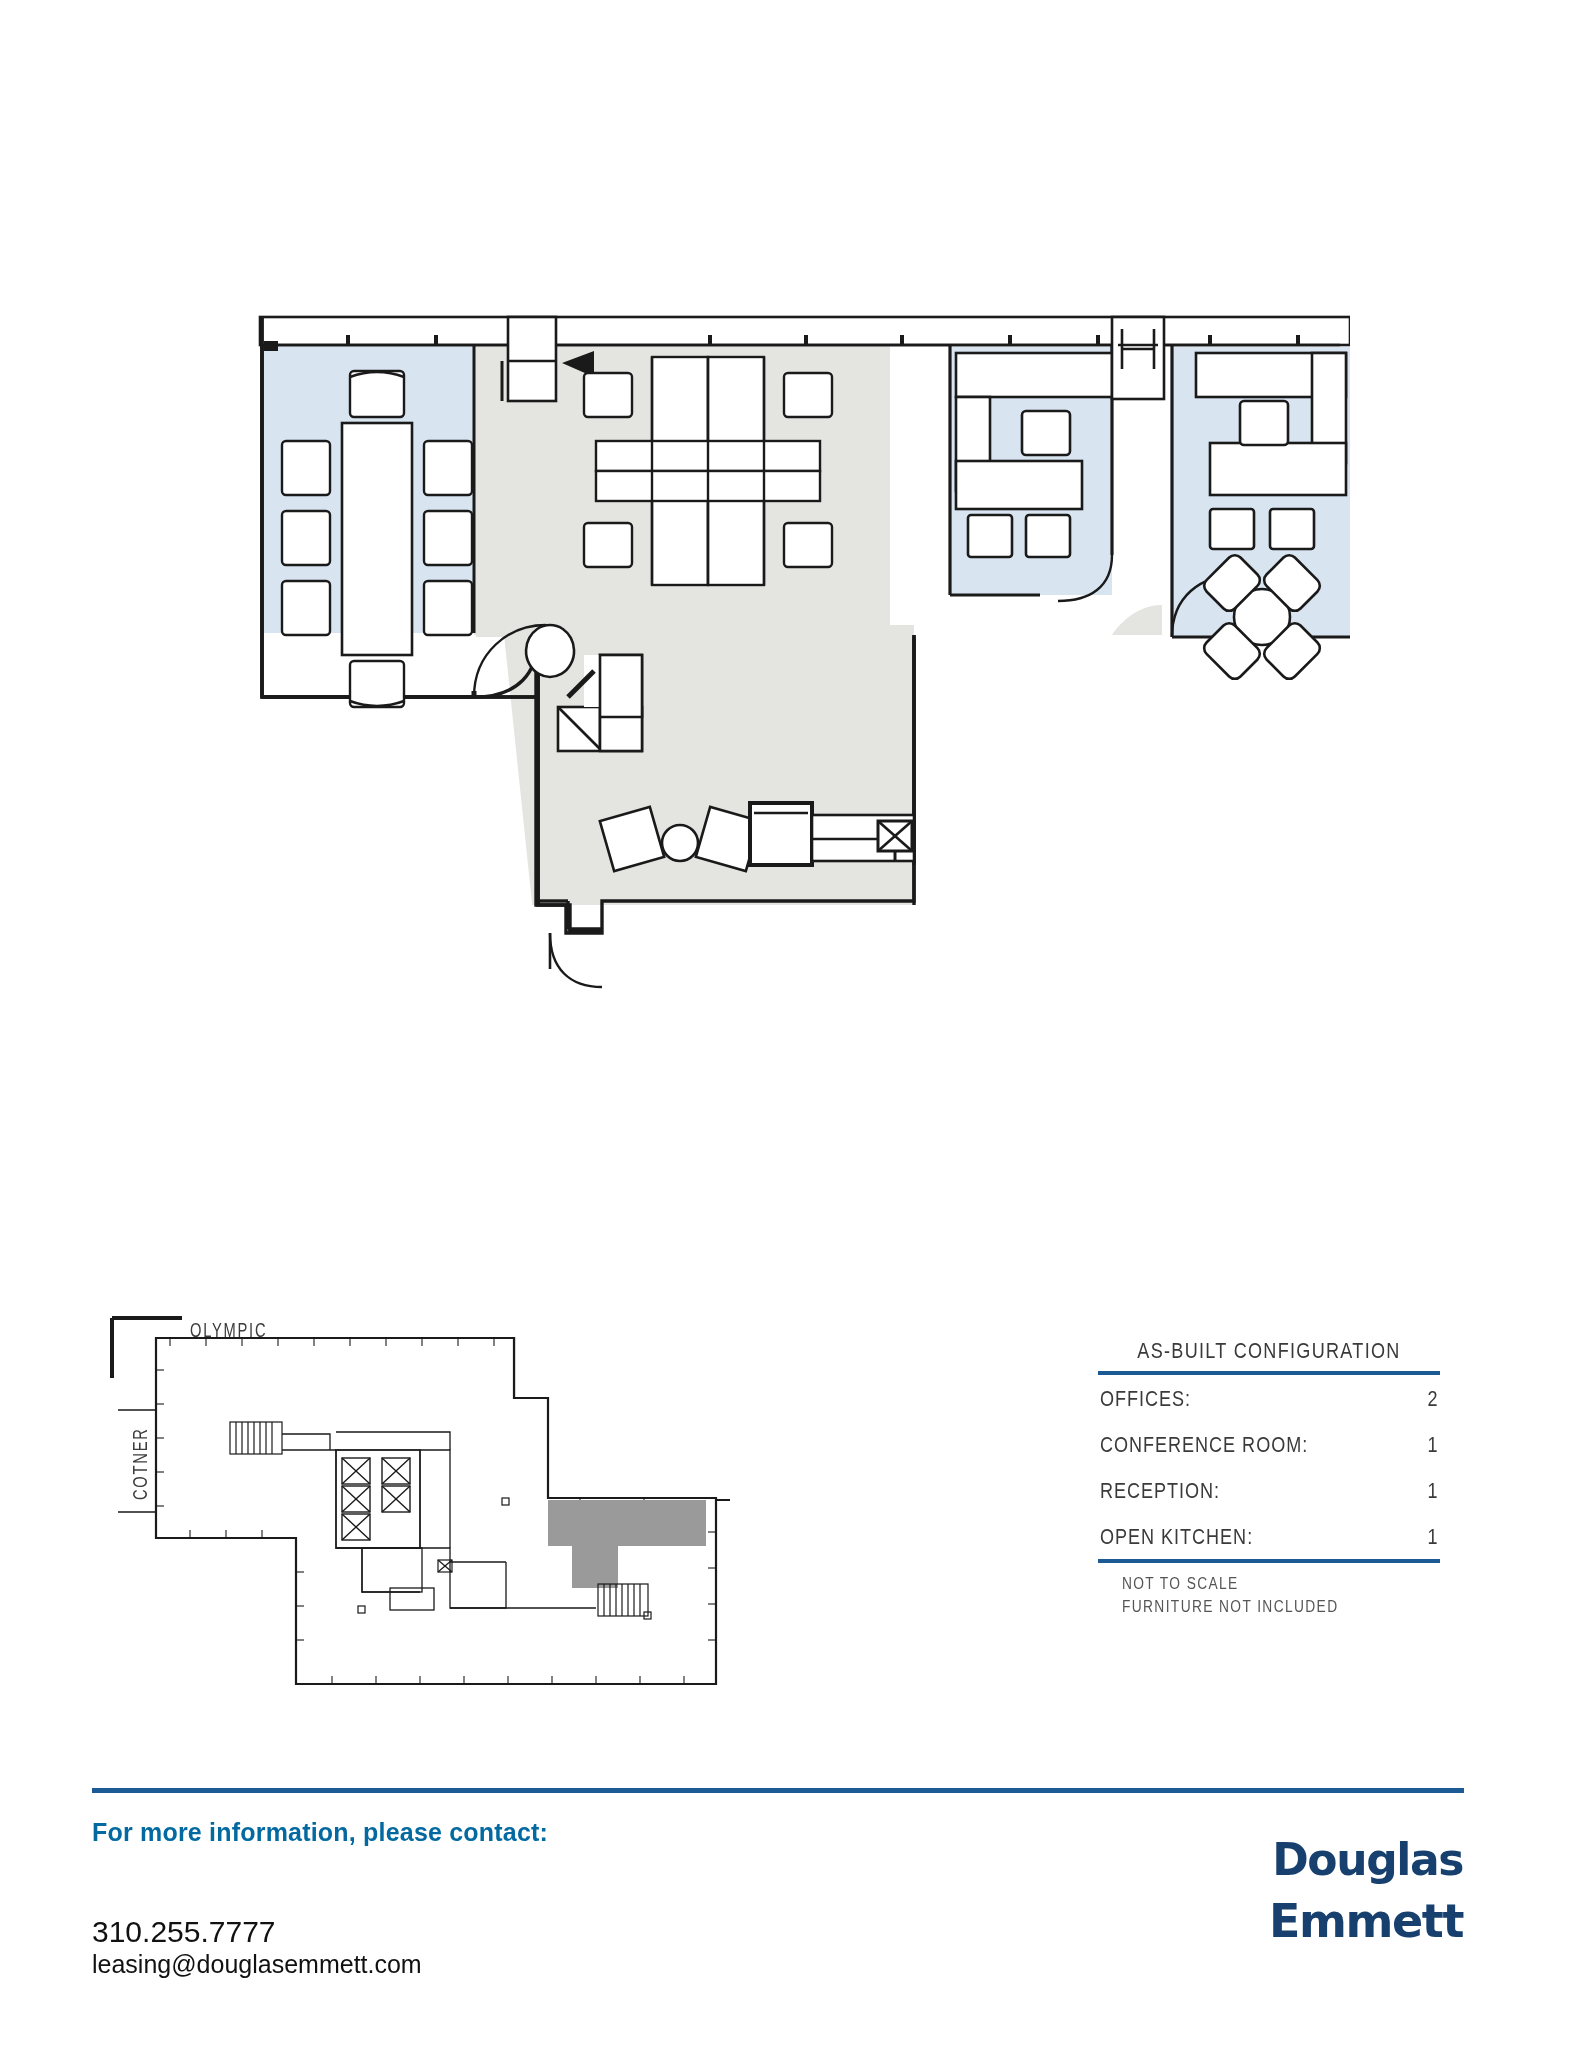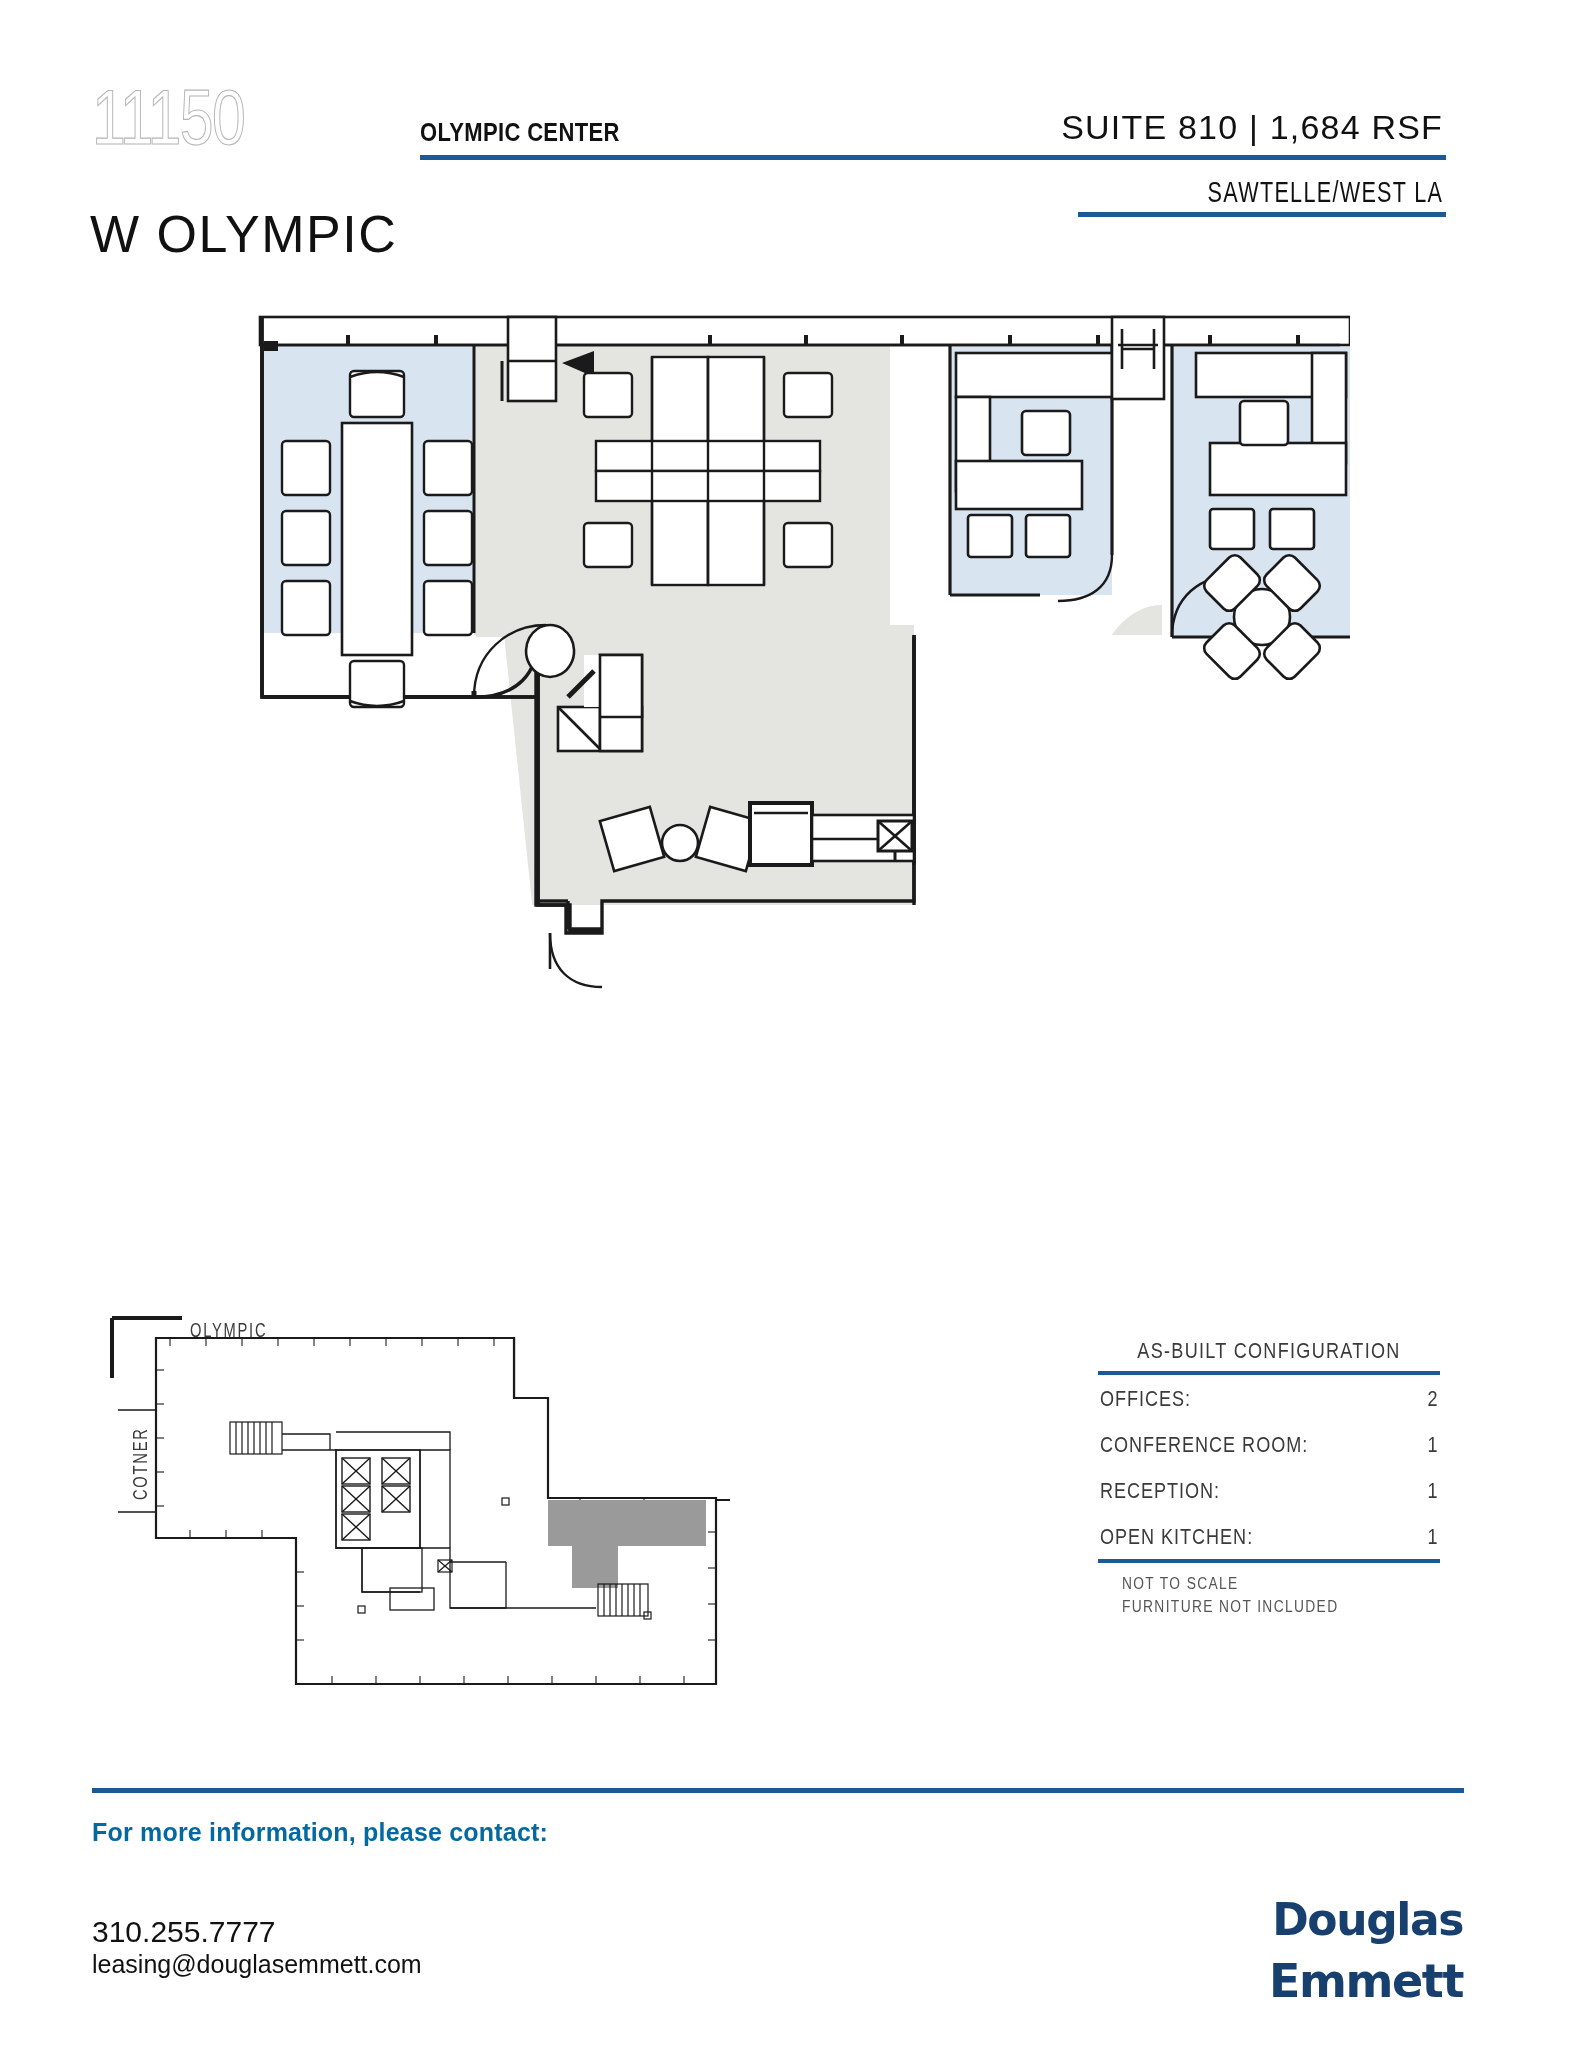--- a/index.html
+++ b/index.html
@@ -192,48 +192,39 @@
   }
   #contact-email {
     position: absolute;
     left: 92px; top: 1950px;
     font-size: 25px;
     color: #111111;
     white-space: nowrap;
   }
   #logo {
     position: absolute;
-    right: 120px; top: 1900px;
+    right: 120px; top: 1840px;
     text-align: right;
     line-height: 0.92;
   }
   #logo .l1, #logo .l2 {
     font-family: "DejaVu Sans", sans-serif;
     font-weight: 700;
     font-size: 44px;
     color: #17406e;
     letter-spacing: -1.4px;
     display: block;
   }
   #logo .l2 { font-size: 46px; margin-top: 20px; }
 </style>
 </head>
 <body>
 
 <div id="page">
 
-  <div id="header">
-    <div class="bldg-number">11150</div>
-    <div class="bldg-name">W OLYMPIC</div>
-    <div class="center-name">OLYMPIC CENTER</div>
-    <div class="rule-blue" id="rule-header"></div>
-    <div class="suite-line">SUITE 810  |  1,684 RSF</div>
-    <div class="rule-blue" id="rule-submarket"></div>
-    <div class="submarket">SAWTELLE/WEST LA</div>
-  </div>
 
   <div id="floorplan-wrap">
     <svg id="floorplan-svg" width="1100" height="830" viewBox="0 0 1100 830" xmlns="http://www.w3.org/2000/svg">
       <g fill="none" stroke="#1a1a1a" stroke-width="2.6" stroke-linejoin="miter">
 
         <rect x="12" y="40" width="212" height="288" fill="#d8e4f0" stroke="none"></rect>
 
         <path d="M224 40 L640 40 L640 328 L640 328 L640 548 L640 548 L640 548
                  L640 548 L640 548 L640 548 Z" fill="none" stroke="none"></path>
         <path d="M224 40 L640 40 L640 328 L660 328 L660 548 L660 548 L660 548 Z" fill="none" stroke="none"></path>

